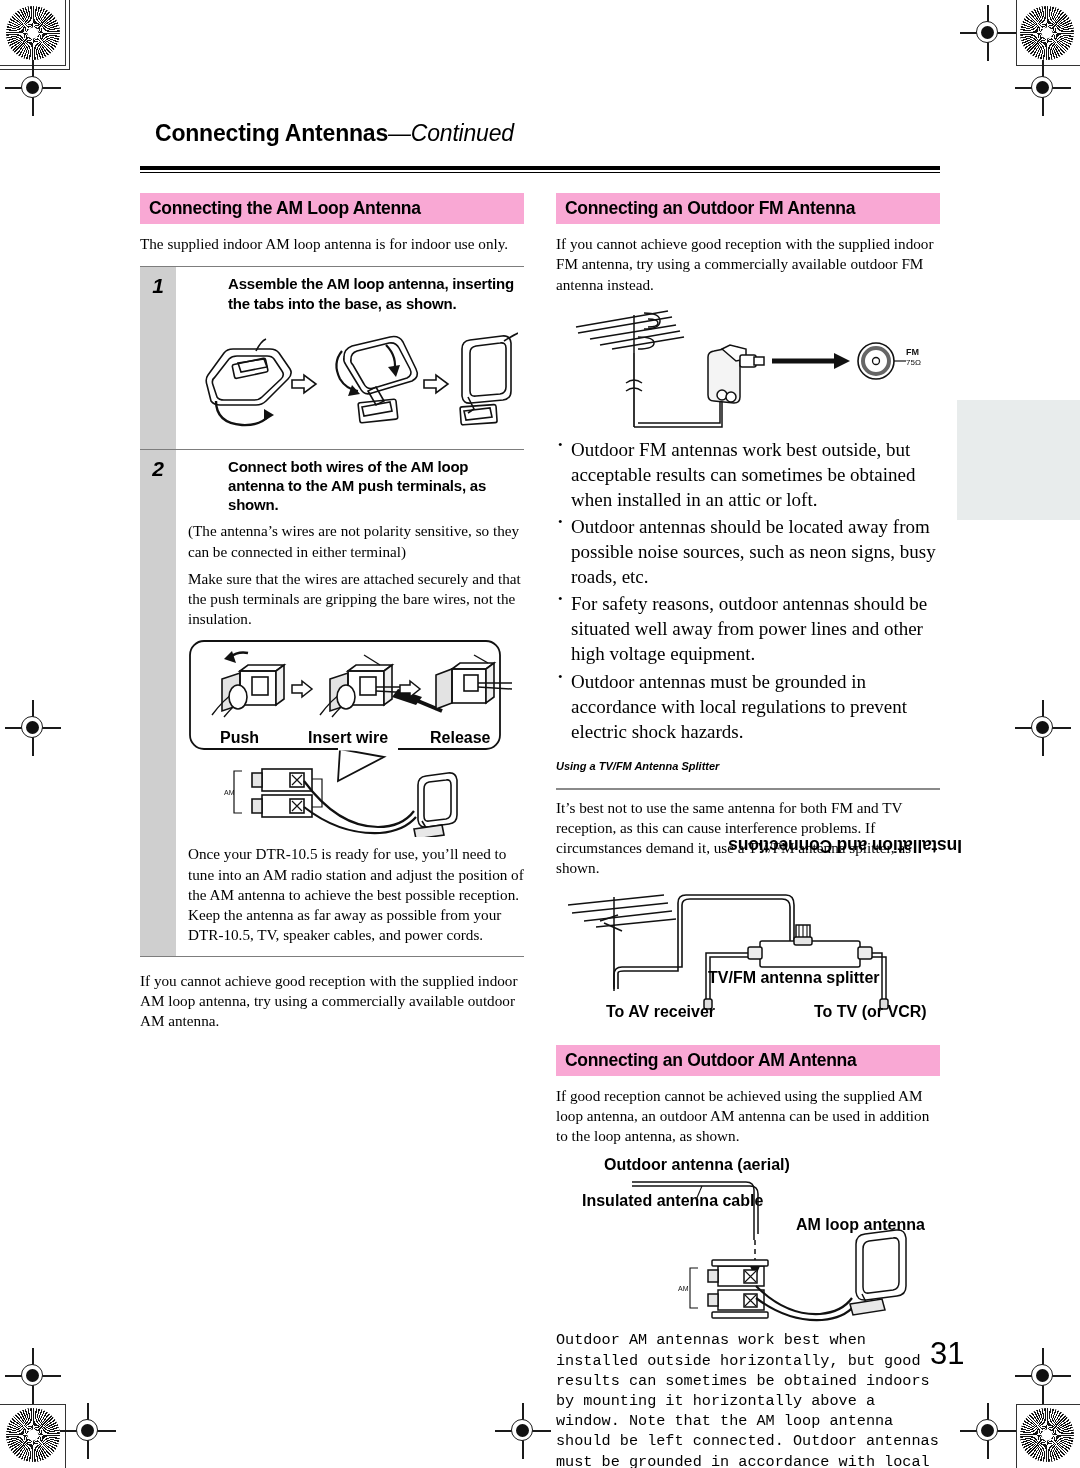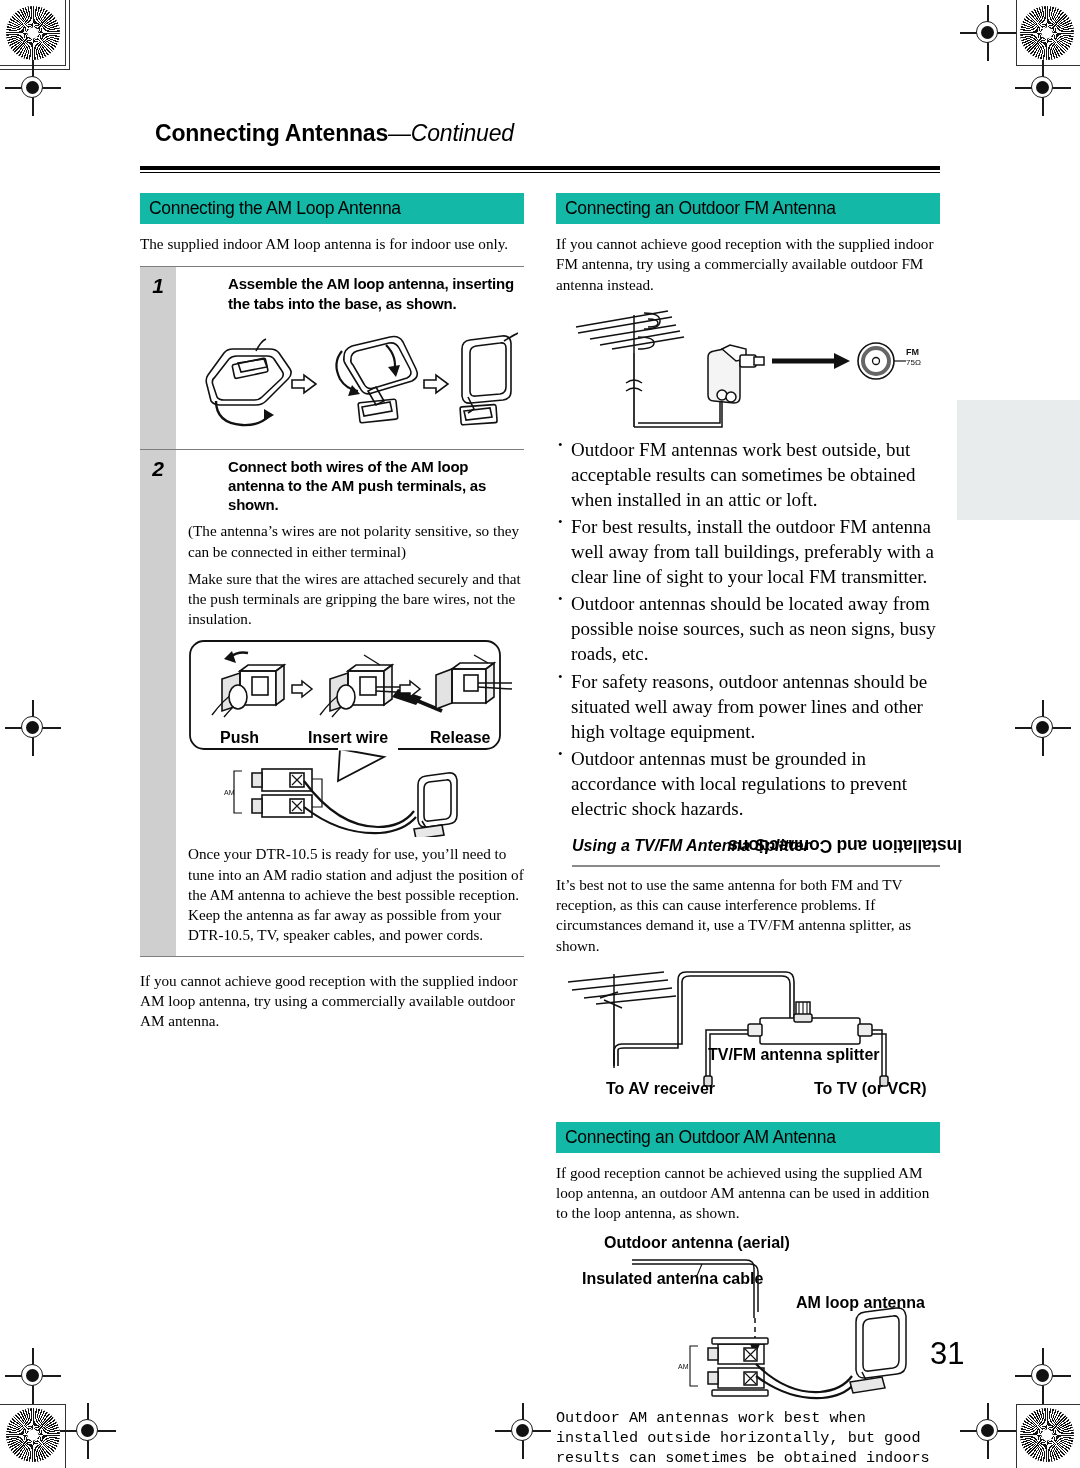--- a/index.html
+++ b/index.html
@@ -68,33 +68,33 @@
   .cols {
     display: flex;
     gap: 32px;
     margin-top: 20px;
   }
   .col { width: 384px; }
 
   h2.band {
     font-family: "Liberation Sans", sans-serif;
     font-size: 17.5px;
-    font-weight: normal;
-    background: #14b8a6;
+    font-weight: bold;
+    background: #f9a8d4;
     margin: 0 0 10px 0;
     padding: 5px 0 5px 9px;
     letter-spacing: -0.3px;
   }
   h3.subhead {
     font-family: "Liberation Sans", sans-serif;
-    font-size: 16px;
+    font-size: 11px;
     font-weight: bold;
     font-style: italic;
-    margin: 16px 0 0 16px;
-    padding-bottom: 10px;
+    margin: 16px 0 0 0;
+    padding-bottom: 16px;
     border-bottom: 2px solid #8a8a8a;
   }
   p.body {
     font-size: 15.2px;
     line-height: 1.33;
     margin: 8px 0 0 0;
     text-align: left;
   }
   p.body.tight { margin-top: 6px; }
 
@@ -504,21 +504,20 @@
               <circle cx="22" cy="18" r="3.5" fill="#fff" stroke="#111" stroke-width="1.3"></circle>
               <path d="M40 18 L52 18" stroke-width="1.2"></path>
             </g>
             <text x="350" y="50" font-family="Liberation Sans, sans-serif" font-size="9" font-weight="bold" fill="#111" stroke="none">FM</text>
             <text x="350" y="60" font-family="Liberation Sans, sans-serif" font-size="8" fill="#111" stroke="none">75Ω</text>
           </svg>
         </div>
 
         <ul class="notes">
           <li>Outdoor FM antennas work best outside, but acceptable results can sometimes be obtained when installed in an attic or loft.</li>
-          <li>For best results, install the outdoor FM antenna well away from tall buildings, preferably with a clear line of sight to your local FM transmitter.</li>
           <li>Outdoor antennas should be located away from possible noise sources, such as neon signs, busy roads, etc.</li>
           <li>For safety reasons, outdoor antennas should be situated well away from power lines and other high voltage equipment.</li>
           <li>Outdoor antennas must be grounded in accordance with local regulations to prevent electric shock hazards.</li>
         </ul>
 
         <h3 class="subhead">Using a TV/FM Antenna Splitter</h3>
         <p class="body">It’s best not to use the same antenna for both FM and TV reception, as this can cause interference problems. If circumstances demand it, use a TV/FM antenna splitter, as shown.</p>
 
         <div class="fig" style="position:relative;">
           <svg width="384" height="132" viewBox="0 0 384 132" fill="none" stroke="#111" stroke-width="1.5">

